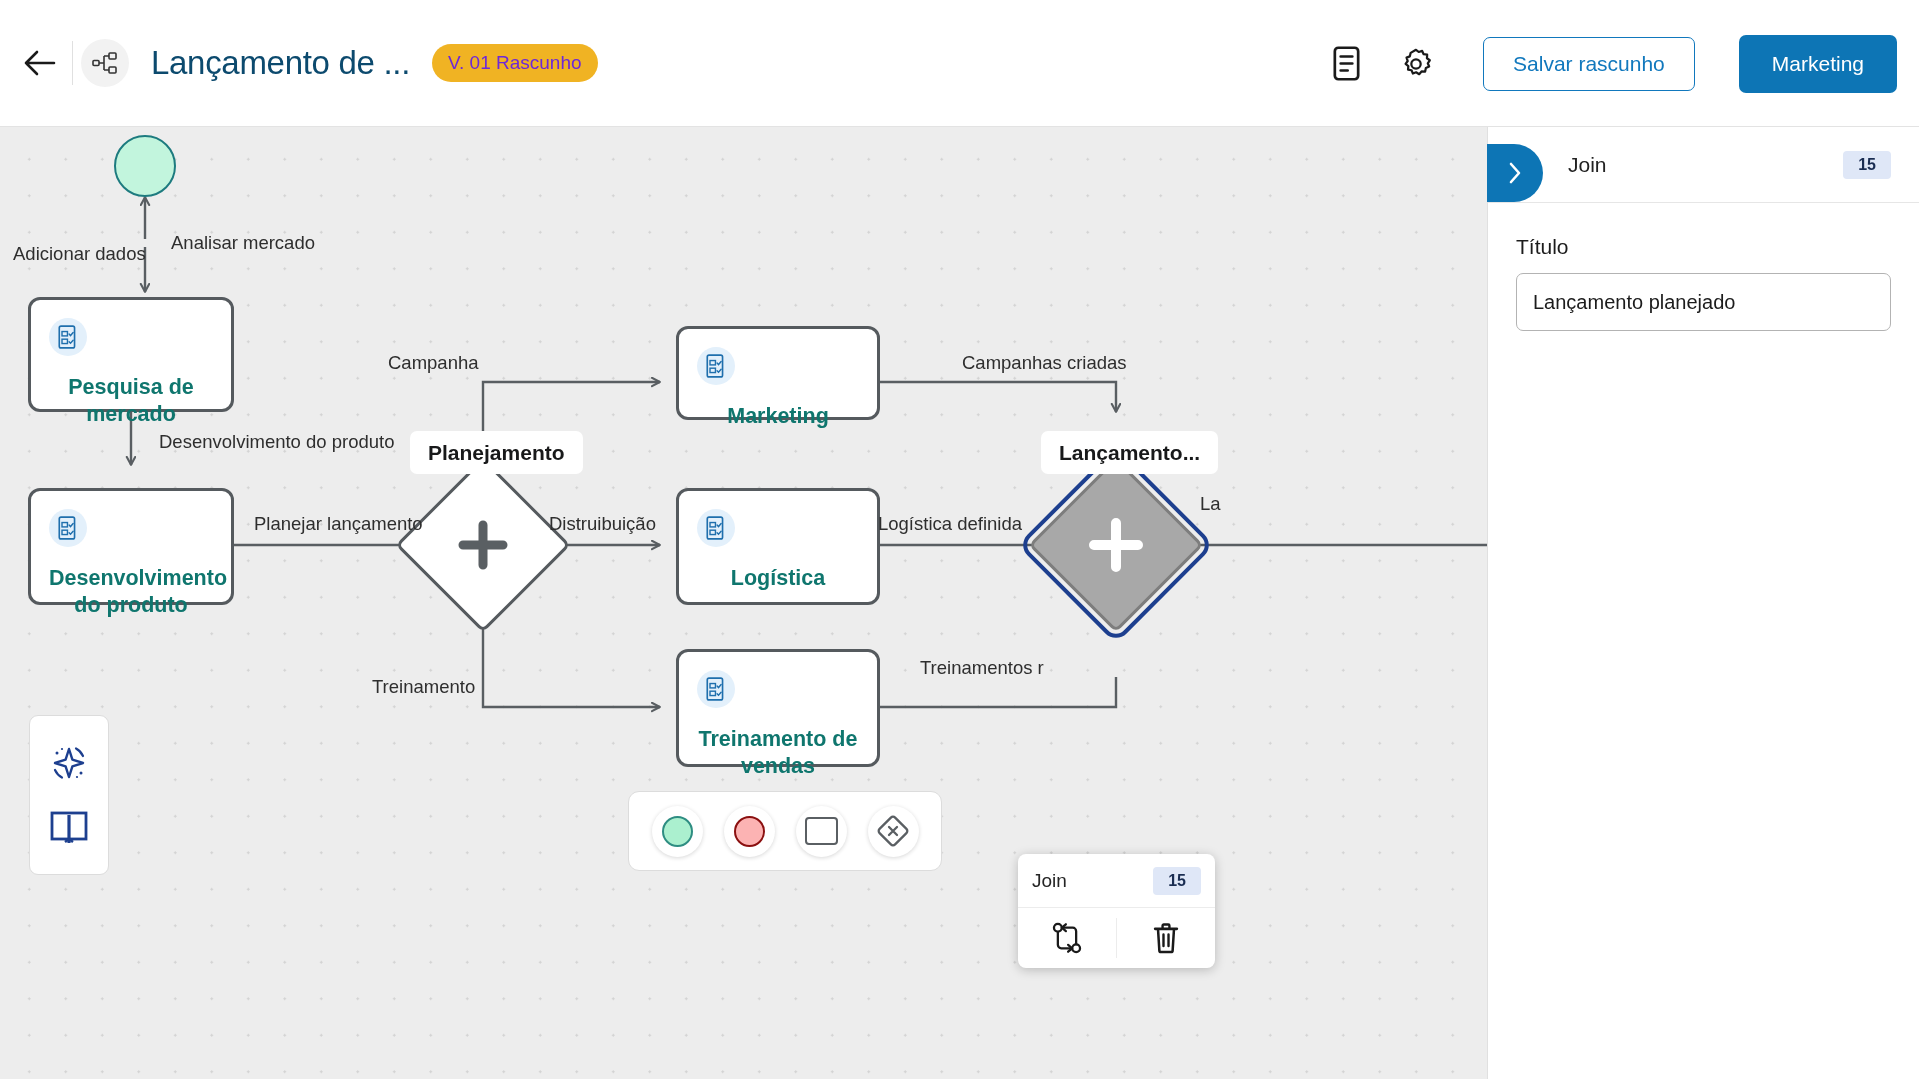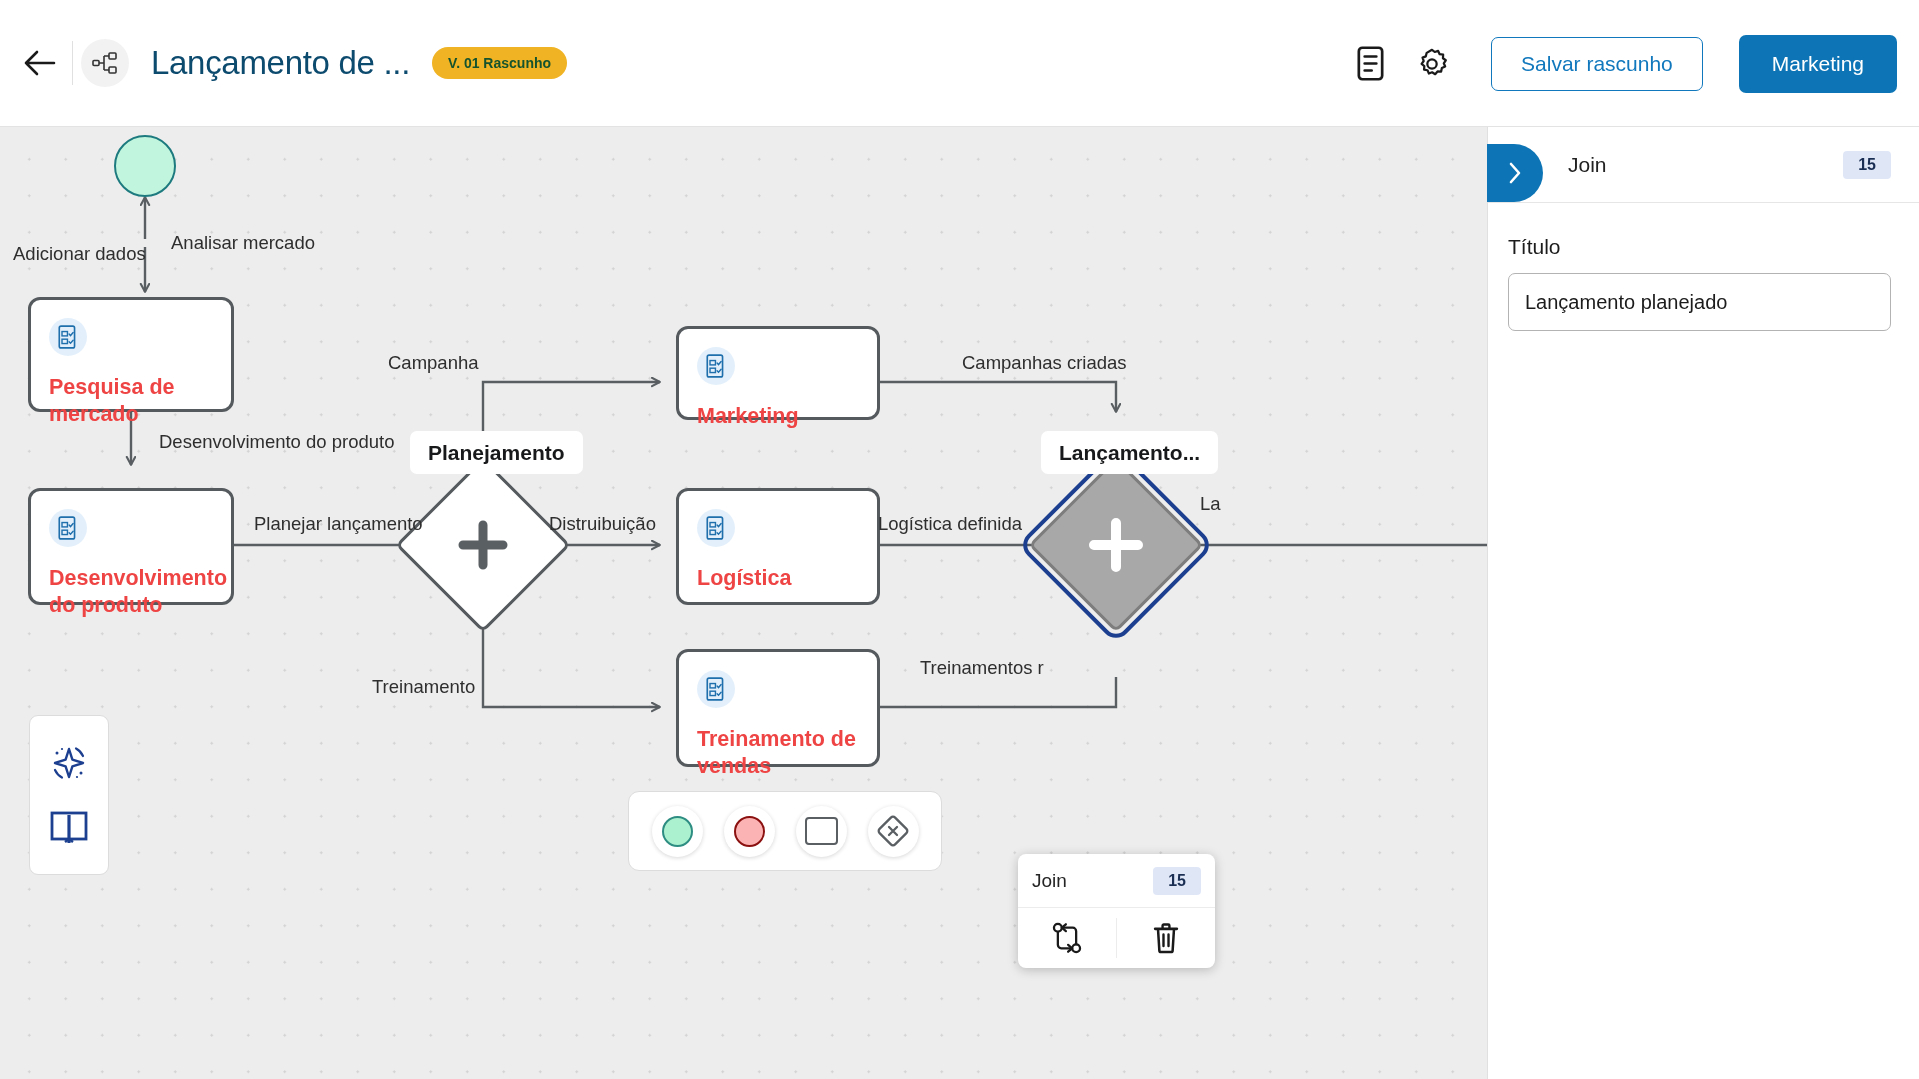--- a/index.html
+++ b/index.html
@@ -23,41 +23,41 @@
   #hdr-divider { width: 1px; height: 44px; background: #e0e0e0; margin: 0 8px 0 2px; }
   #doc-icon-wrap {
     width: 48px; height: 48px; border-radius: 50%; background: #f2f2f2;
     display: flex; align-items: center; justify-content: center; flex: none;
   }
   #doc-title {
     font-size: 33px; color: #0c4a6e; margin-left: 22px;
     letter-spacing: -0.3px; white-space: nowrap;
   }
   #version-badge {
-    margin-left: 22px; background: #f0b323; color: #14532d;
-    font-size: 14px; font-weight: bold; padding: 8px 16px;
+    margin-left: 22px; background: #f0b323; color: #6d28d9;
+    font-size: 19px; font-weight: normal; padding: 8px 16px;
     border-radius: 20px; white-space: nowrap;
   }
 
   #mode-toggle {
     position: absolute; left: 801px; top: 39px;
     height: 49px; display: flex;
     border: 1px solid #cfd6dd; border-radius: 7px; overflow: hidden;
     background: #ffffff;
   }
   .mode-btn {
     display: flex; align-items: center; gap: 11px;
     padding: 0 22px; font-size: 19px; cursor: pointer; height: 100%;
   }
   .mode-btn.active { background: #0d75b5; color: #ffffff; }
   .mode-btn.inactive { color: #1178bd; background: #ffffff; }
 
   #hdr-right {
     position: absolute; right: 22px; top: 0; height: 127px;
-    display: flex; align-items: center; gap: 4px;
+    display: flex; align-items: center; gap: 12px;
   }
   .hdr-icon-btn {
     width: 58px; height: 58px; display: flex; align-items: center;
     justify-content: center; cursor: pointer; border-radius: 6px;
   }
   #btn-save {
     margin-left: 26px; height: 54px; padding: 0 29px;
     border: 1px solid #1178bd; border-radius: 7px; background: #fff;
     color: #1178bd; font-size: 21px; cursor: pointer;
     display: flex; align-items: center;
@@ -86,22 +86,22 @@
     position: absolute; background: #ffffff;
     border: 3px solid #555a5e; border-radius: 12px;
     display: flex; flex-direction: column; justify-content: flex-start;
     padding: 18px 18px;
   }
   .task-icon {
     width: 38px; height: 38px; border-radius: 50%; background: #e3f0fb;
     display: flex; align-items: center; justify-content: center; flex: none;
   }
   .task-label {
-    font-size: 21.5px; color: #ef4444; font-weight: bold;
-    line-height: 1.27; margin-top: 18px;
+    font-size: 21.5px; color: #0f766e; font-weight: bold;
+    line-height: 1.27; margin-top: 18px; text-align: center;
   }
 
   .start-circle {
     position: absolute; width: 62px; height: 62px; border-radius: 50%;
     background: #c2f5dd; border: 2.6px solid #1d7b7f;
   }
 
   .gateway {
     position: absolute; width: 124px; height: 124px;
     background: #ffffff; border: 3px solid #555a5e;
@@ -194,21 +194,21 @@
     width: 56px; height: 58px; background: #0d75b5;
     border-radius: 0 30px 30px 0; cursor: pointer;
     display: flex; align-items: center; justify-content: center;
   }
   #panel-head {
     height: 76px; display: flex; align-items: center;
     justify-content: space-between; padding: 0 28px 0 80px;
     border-bottom: 1px solid #e6e6e6;
   }
   #panel-title { font-size: 21px; color: #222; }
-  #panel-body { padding: 32px 28px 0 20px; }
+  #panel-body { padding: 32px 28px 0 28px; }
   #field-label { font-size: 21px; color: #1c1c1c; }
   #field-input {
     margin-top: 14px; width: 100%; height: 58px;
     border: 1px solid #b3b3b3; border-radius: 7px;
     padding: 0 16px; font-size: 20px; color: #1c1c1c;
     font-family: "Liberation Sans", sans-serif; background: #fff;
   }
 </style>
 </head>
 <body>

